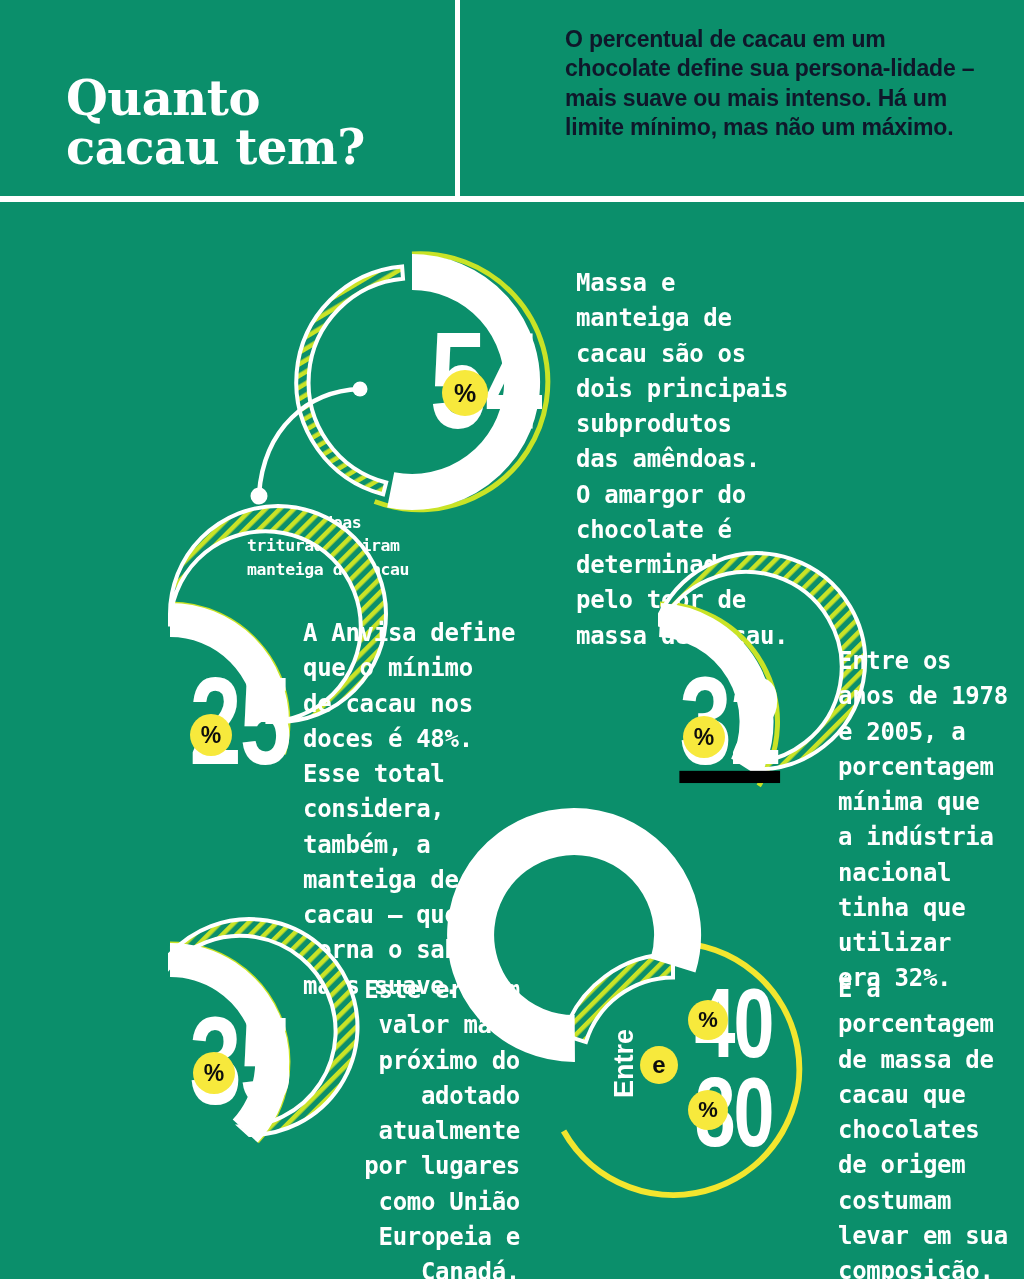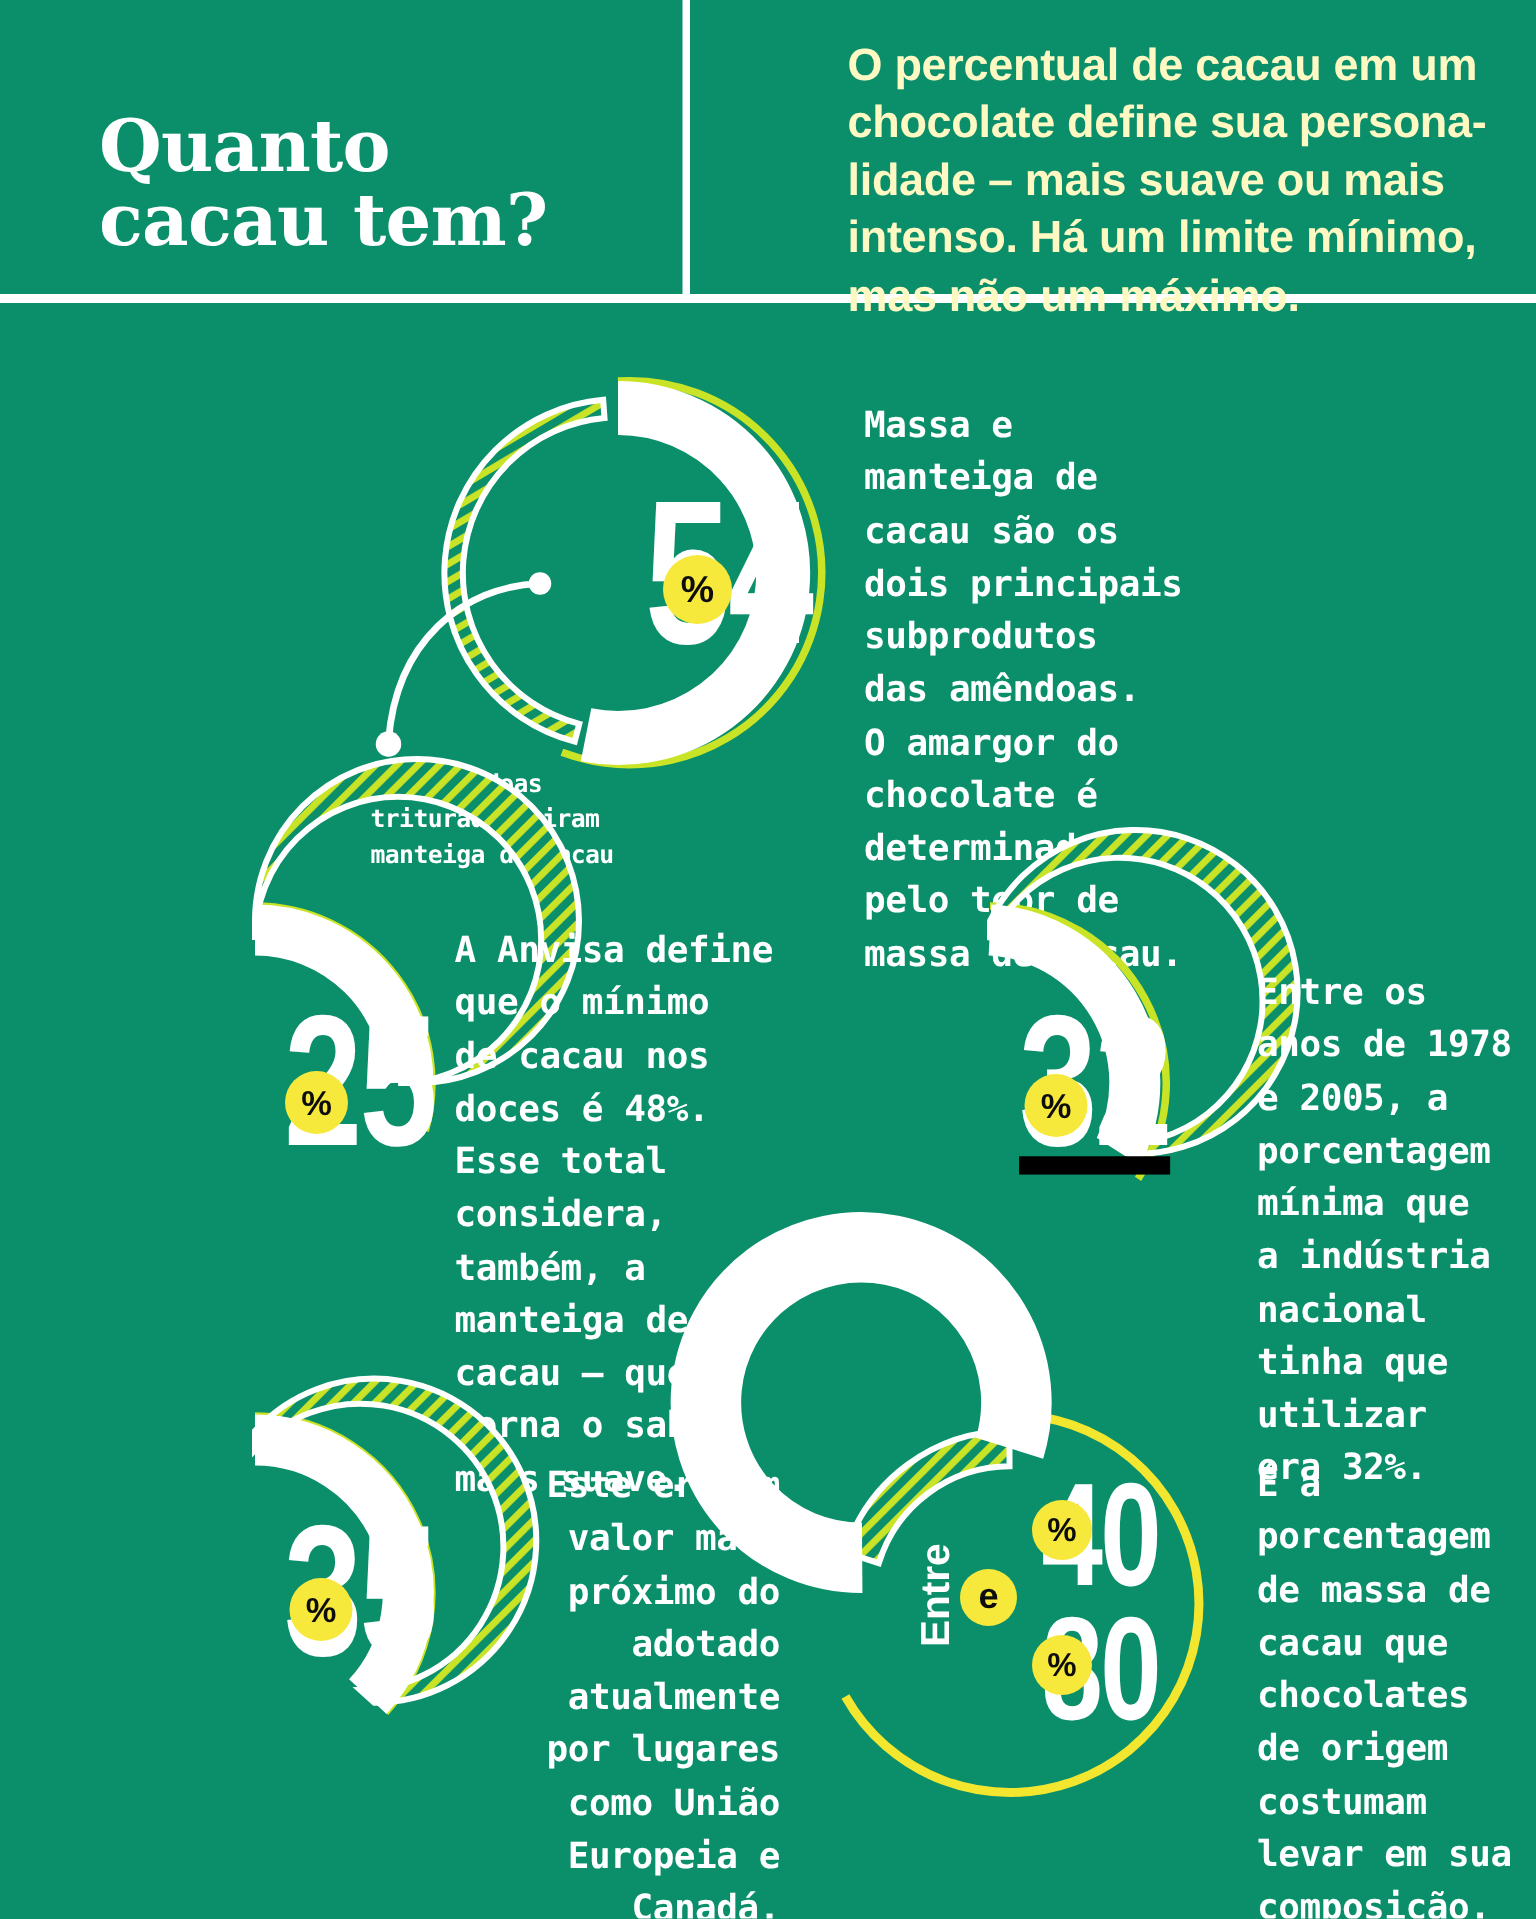--- a/index.html
+++ b/index.html
@@ -31,23 +31,23 @@
     font-size:48px;
     line-height:1.02;
     color:#ffffff;
     letter-spacing:-0.5px;
     margin-top:38px;
   }
   .intro{
     position:absolute;left:565px;top:25px;width:430px;
     font-family:"Liberation Sans", sans-serif;
     font-weight:bold;
-    font-size:30px;
+    font-size:23px;
     line-height:1.28;
-    color:#fef9c3;
+    color:#0f172a;
     letter-spacing:-0.2px;
   }
 
   
   .blurb{
     position:absolute;
     font-family:"DejaVu Sans Mono", monospace;
     font-weight:bold;
     font-size:24px;
     line-height:1.47;

